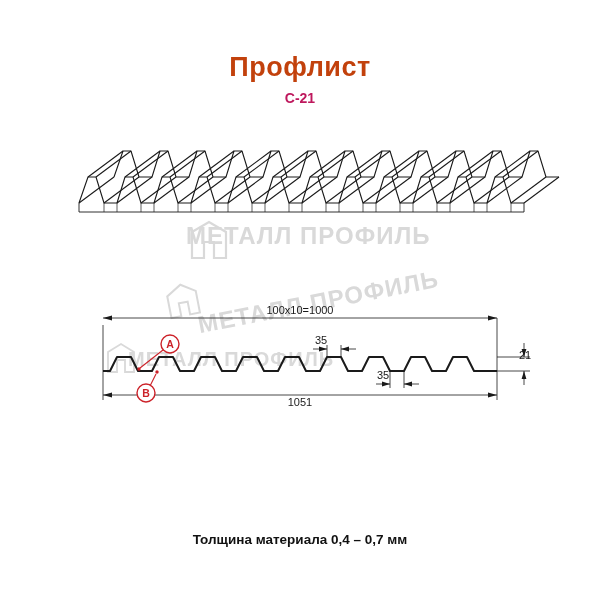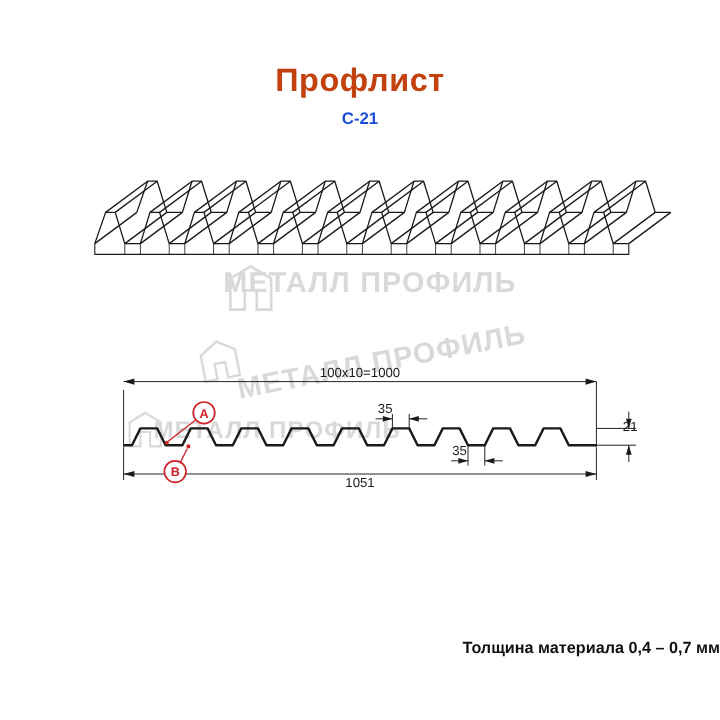--- a/index.html
+++ b/index.html
@@ -32,28 +32,28 @@
     color: #c2410c;
   }
   .subtitle {
     position: absolute;
     top: 90px;
     left: 0;
     width: 600px;
     text-align: center;
     font-size: 14px;
     font-weight: bold;
-    color: #1d4ed8;
+    color: #be185d;
   }
   .footer {
     position: absolute;
     top: 532px;
     left: 0;
     width: 600px;
-    text-align: right;
+    text-align: center;
     font-size: 13.5px;
     font-weight: bold;
     color: #111111;
   }
   .svg-layer {
     position: absolute;
     top: 0;
     left: 0;
   }
   .wm {

